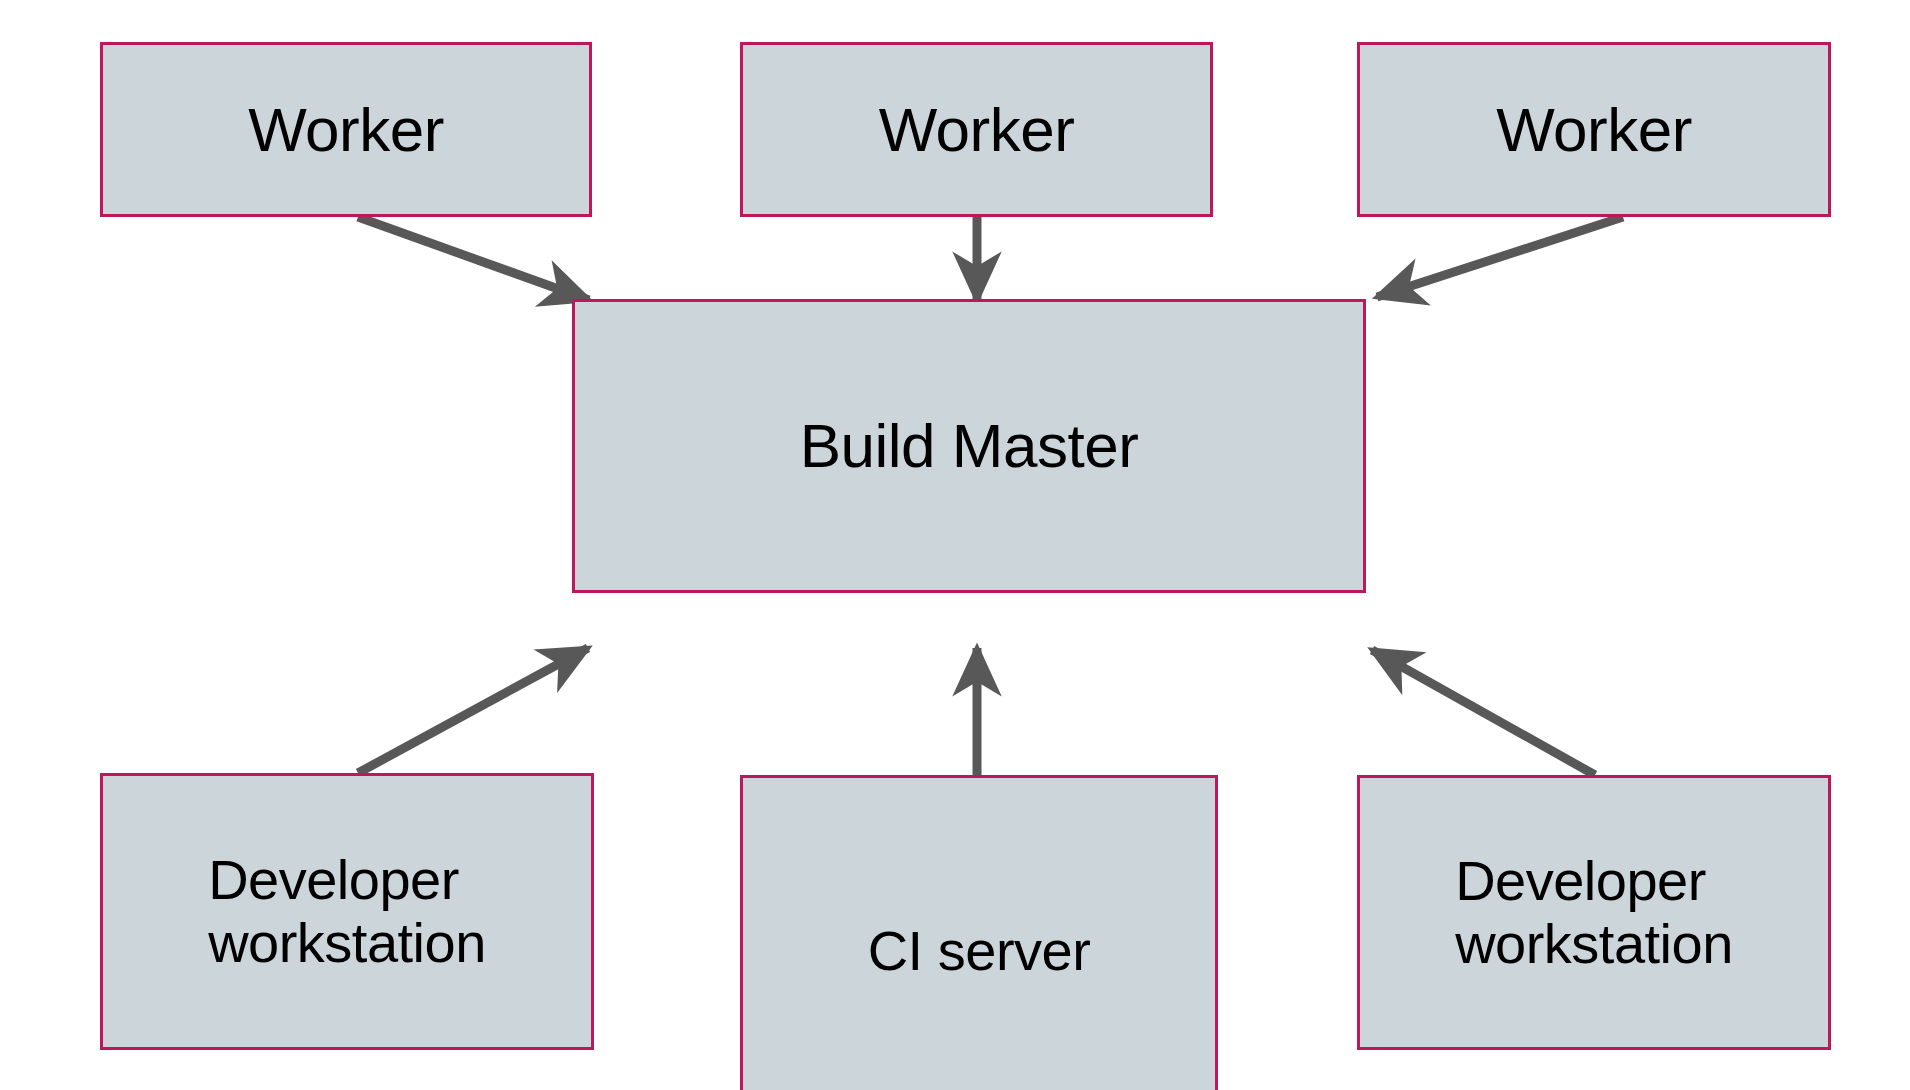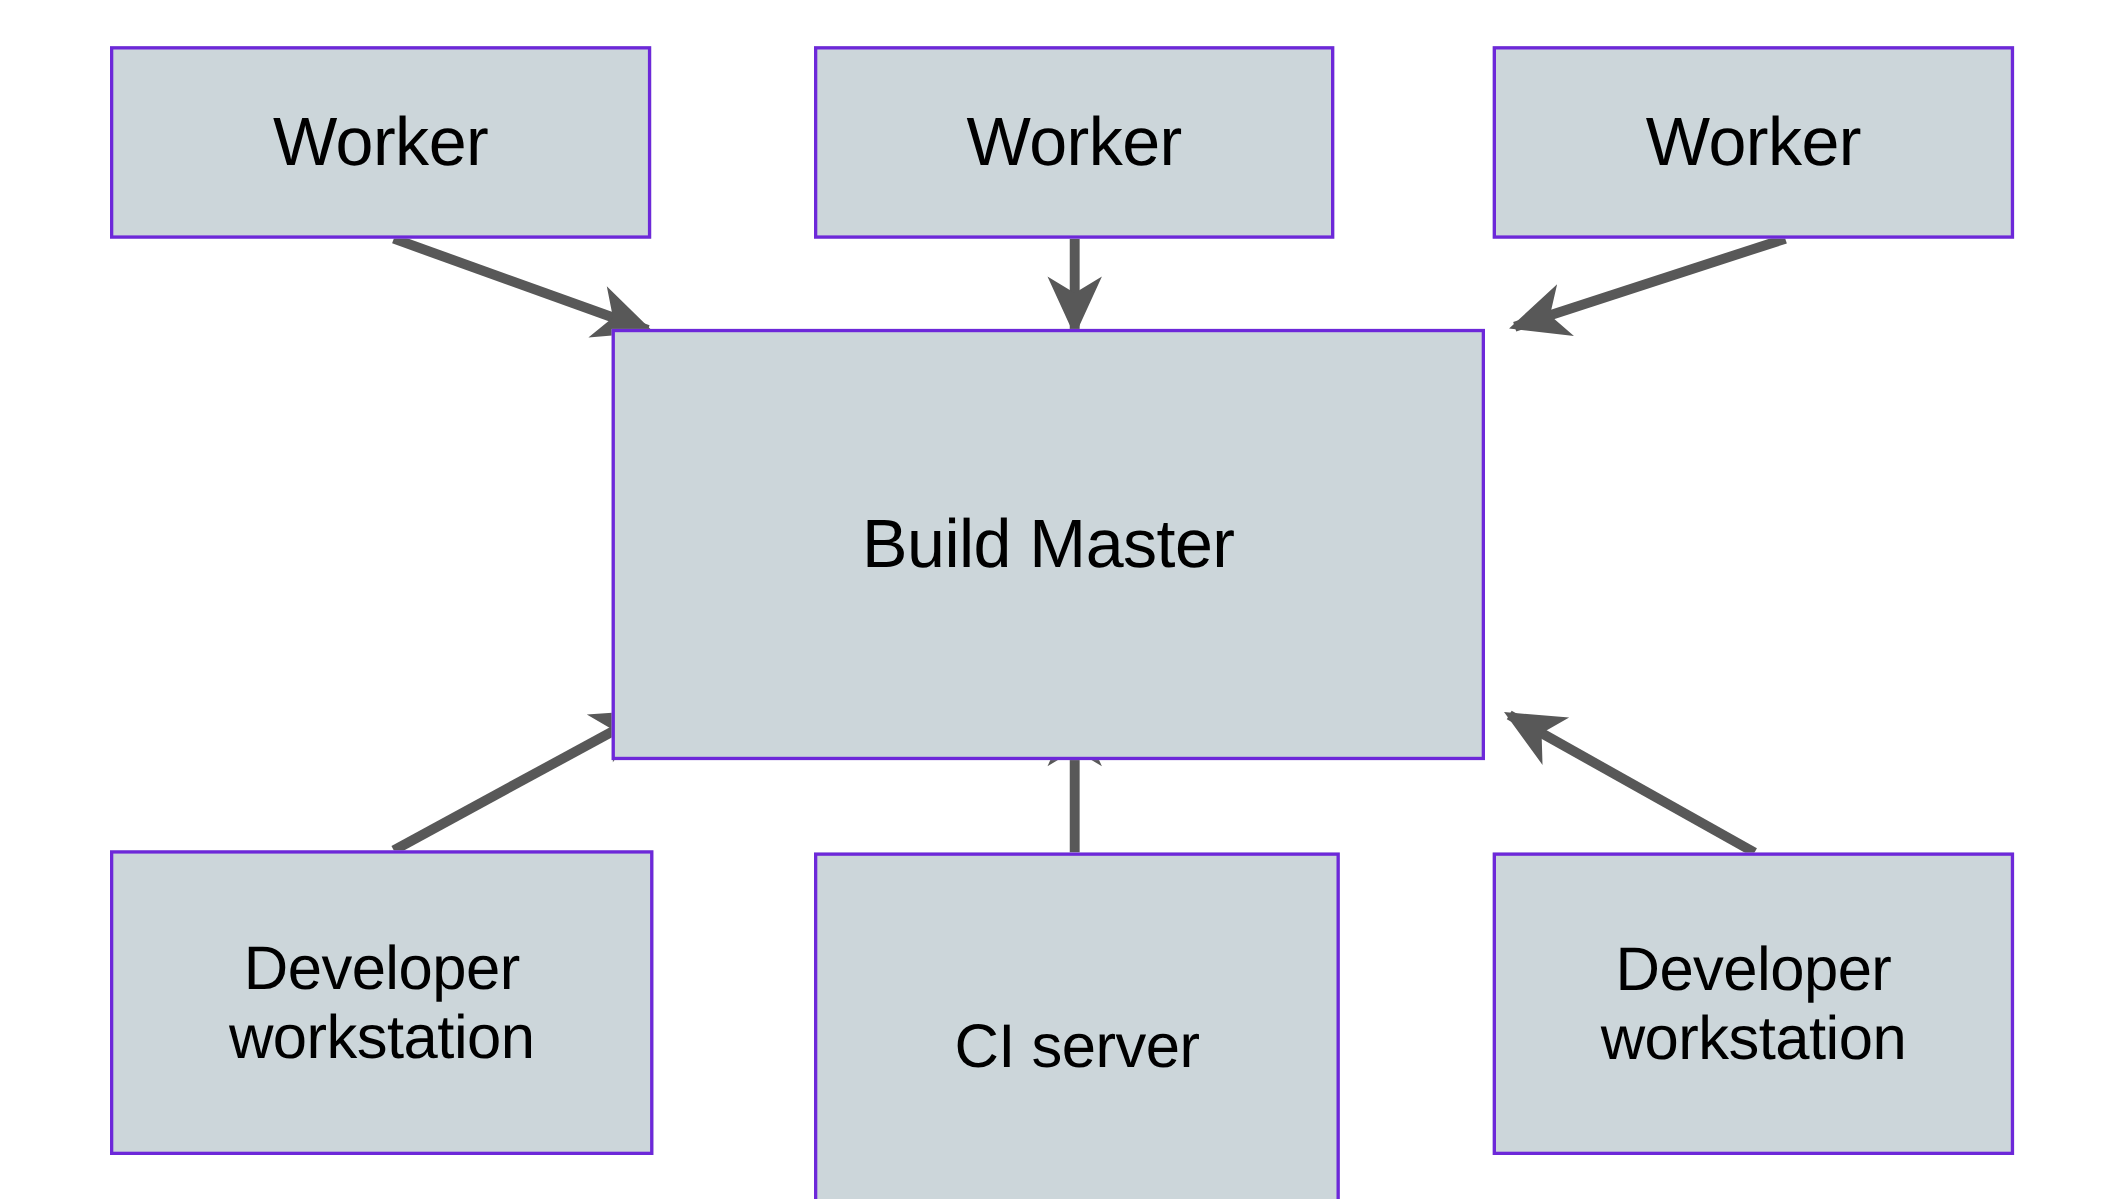--- a/index.html
+++ b/index.html
@@ -23,43 +23,42 @@
     left: 0;
     top: 0;
     width: 1910px;
     height: 1090px;
     pointer-events: none;
   }
   .node-box {
     position: absolute;
     box-sizing: border-box;
     background: #ccd6da;
-    border: 3px solid #6d28d9;
+    border: 3px solid #be185d;
     display: flex;
     align-items: center;
     justify-content: center;
-    text-align: center;
     z-index: 2;
   }
   .node-label {
     color: #000000;
     font-family: "Liberation Sans", sans-serif;
     font-weight: 400;
     line-height: 1.12;
     white-space: pre-line;
     letter-spacing: -0.5px;
   }
   .label-lg { font-size: 62px; }
   .label-md { font-size: 56px; }
 
   
   #node-worker-left   { left: 100px; top: 42px;  width: 492px; height: 175px; }
   #node-worker-mid    { left: 740px; top: 42px;  width: 473px; height: 175px; }
   #node-worker-right  { left: 1357px; top: 42px; width: 474px; height: 175px; }
-  #node-build-master  { left: 556px; top: 299px; width: 794px; height: 392px; }
+  #node-build-master  { left: 572px; top: 299px; width: 794px; height: 294px; }
   #node-dev-left      { left: 100px; top: 773px; width: 494px; height: 277px; }
   #node-ci-server     { left: 740px; top: 775px; width: 478px; height: 352px; }
   #node-dev-right     { left: 1357px; top: 775px; width: 474px; height: 275px; }
 </style>
 </head>
 <body>
 
 <div id="diagram-canvas">
 
   <svg id="arrow-layer" viewBox="0 0 1910 1090" width="1910" height="1090" xmlns="http://www.w3.org/2000/svg">

